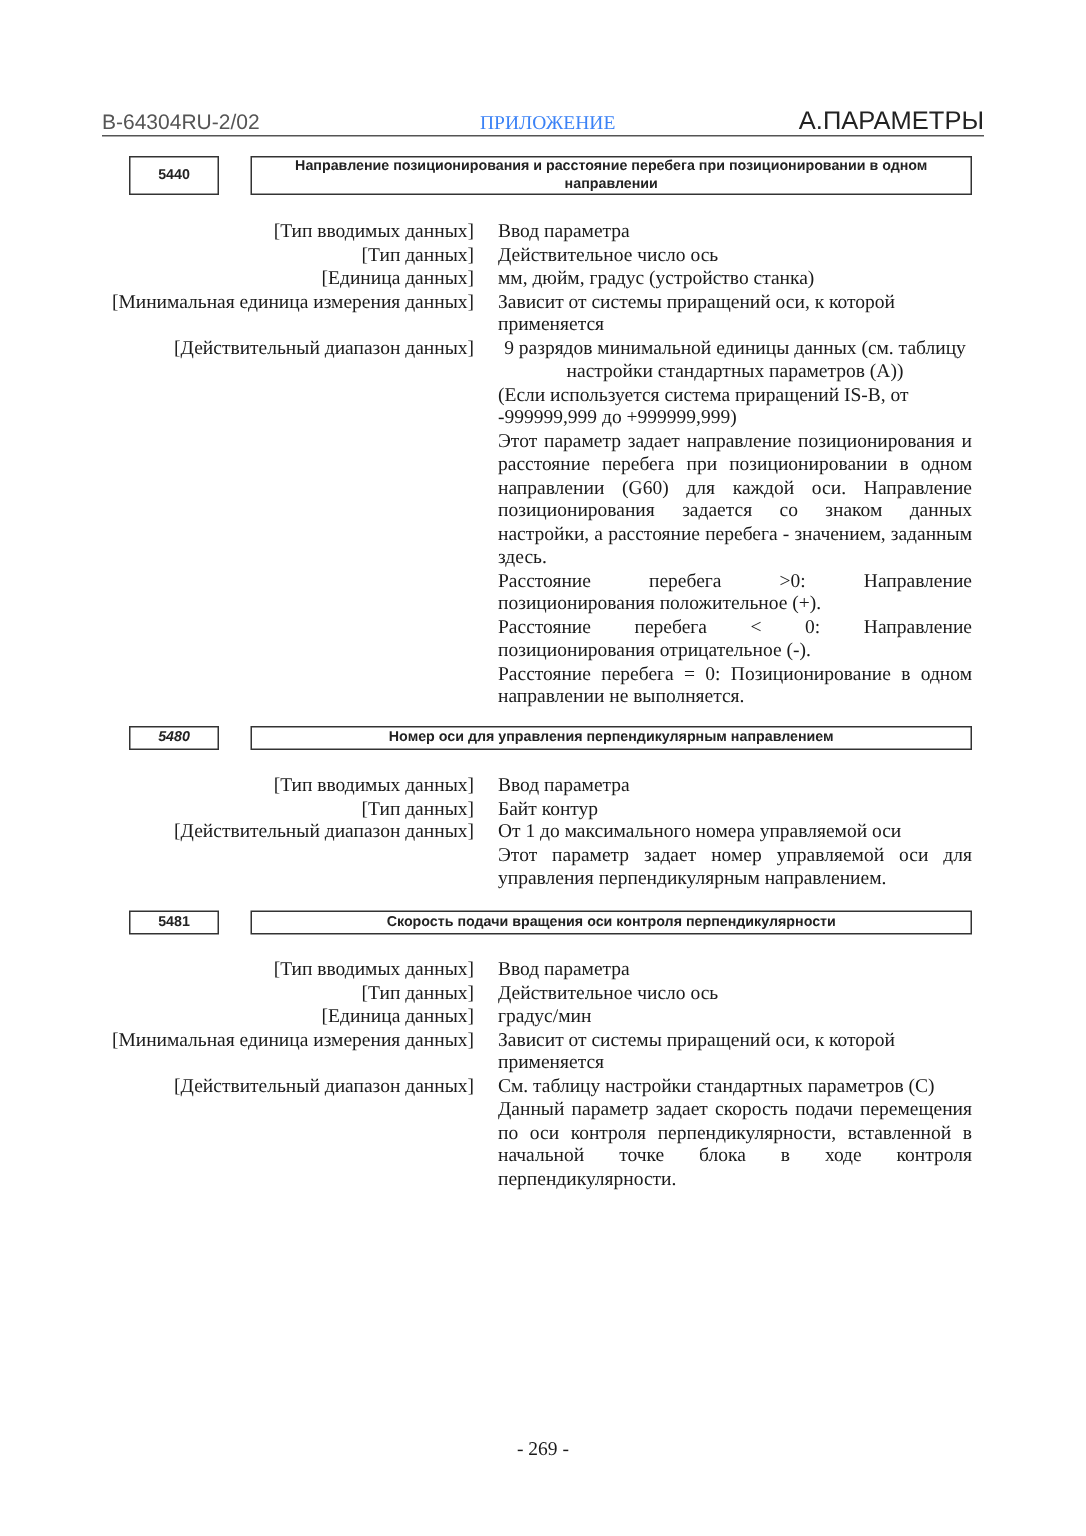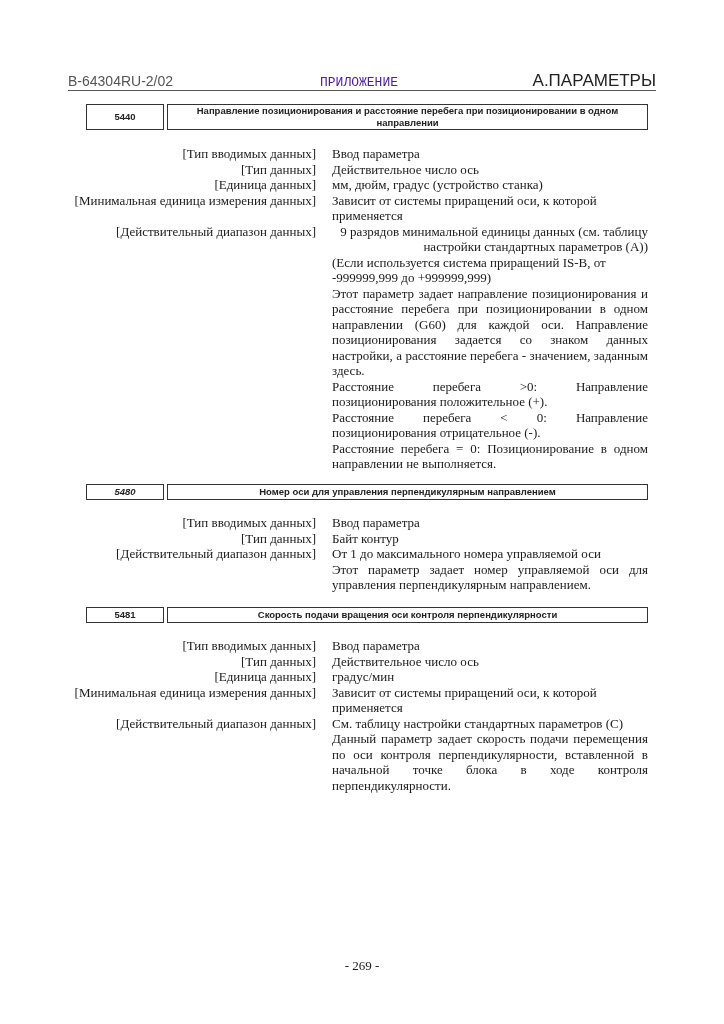--- a/index.html
+++ b/index.html
@@ -1,22 +1,22 @@
 <!DOCTYPE html>
 <html><head>
 <meta charset="utf-8">
 <style>
   html, body { margin: 0; padding: 0; background: #ffffff; }
   body { width: 724px; height: 1024px; position: relative; overflow: hidden; color: #1a1a1a; }
   .hdr { position: absolute; top: 74px; left: 68px; width: 588px; height: 16px; border-bottom: 1px solid #555; }
   .hdr-left { position: absolute; left: 0; bottom: 1px; font-family: "Liberation Sans", sans-serif; font-size: 14px; color: #555; }
-  .hdr-center { position: absolute; left: 252px; bottom: 0px; font-family: Liberation Mono, monospace; font-size: 13px; color: #4c1d95; }
+  .hdr-center { position: absolute; left: 252px; bottom: 0px; font-family: Liberation Serif, serif; font-size: 13px; color: #3b82f6; }
   .hdr-right { position: absolute; right: 0; bottom: -1px; font-family: "Liberation Sans", sans-serif; font-size: 17px; color: #222; margin-left: 25px; }
   .pbox { position: absolute; border: 1px solid #333; box-sizing: border-box; font-family: "Liberation Sans", sans-serif; font-weight: bold; font-size: 9.5px; color: #222; display: flex; align-items: center; justify-content: center; text-align: center; line-height: 12px; }
-  .pnum { left: 86px; width: 78px; }
+  .pnum { left: 86px; width: 60px; }
   .ptitle { left: 167px; width: 481px; padding: 0 6px; }
   .sec { position: absolute; left: 48px; width: 600px; font-family: "Liberation Serif", serif; font-size: 13px; line-height: 15.5px; }
   .row { display: flex; }
   .lbl { width: 268px; text-align: right; white-space: nowrap; flex: none; }
   .val { margin-left: 16px; width: 323px; text-align: justify; }
   .val p { margin: 0; }
   .footer { position: absolute; top: 958px; left: 0; width: 724px; text-align: center; font-family: "Liberation Serif", serif; font-size: 13px; }
 </style>
 </head>
 <body>
@@ -43,21 +43,21 @@
       <span class="lbl">[Единица данных]</span>
       <div class="val">мм, дюйм, градус (устройство станка)</div>
     </div>
   <div class="row">
       <span class="lbl">[Минимальная единица измерения данных]</span>
       <div class="val" style="text-align:left;">Зависит от системы приращений оси, к которой применяется</div>
     </div>
   <div class="row">
       <span class="lbl">[Действительный диапазон данных]</span>
     <div class="val">
-      <p style="text-align:right;">9 разрядов минимальной единицы данных (см. таблицу настройки стандартных параметров (A))</p>
+      <p style="text-align:center;">9 разрядов минимальной единицы данных (см. таблицу настройки стандартных параметров (A))</p>
       <p style="text-align:left;">(Если используется система приращений IS-B, от -999999,999 до +999999,999)</p>
       <p>Этот параметр задает направление позиционирования и расстояние перебега при позиционировании в одном направлении (G60) для каждой оси. Направление позиционирования задается со знаком данных настройки, а расстояние перебега - значением, заданным здесь.</p>
       <p>Расстояние перебега &gt;0: Направление позиционирования положительное (+).</p>
       <p>Расстояние перебега &lt; 0: Направление позиционирования отрицательное (-).</p>
       <p>Расстояние перебега = 0: Позиционирование в одном направлении не выполняется.</p>
     </div>
   </div>
 </div>
 
 <div class="pbox pnum" style="top:484px;height:16px;font-style:italic;">5480</div>

